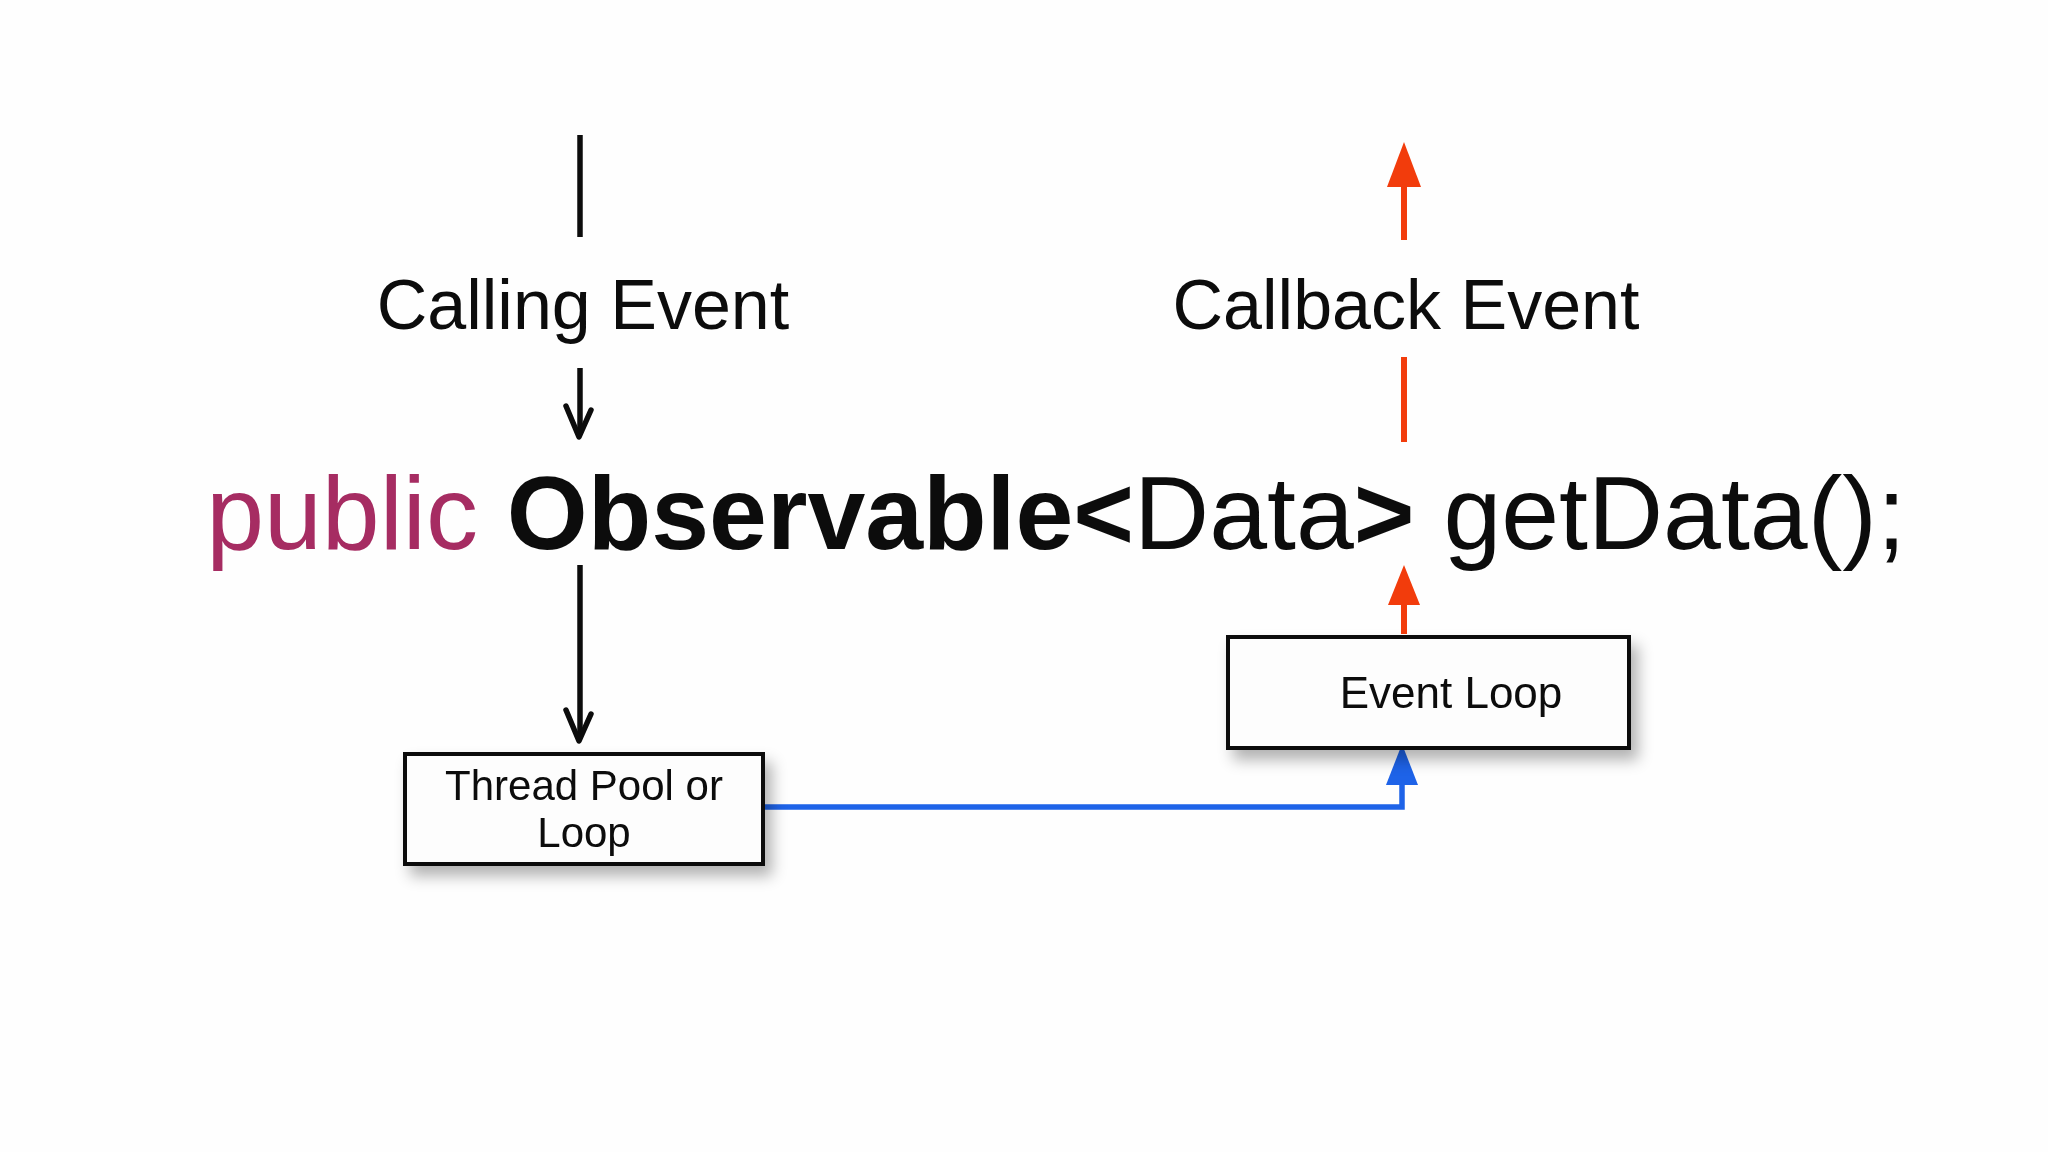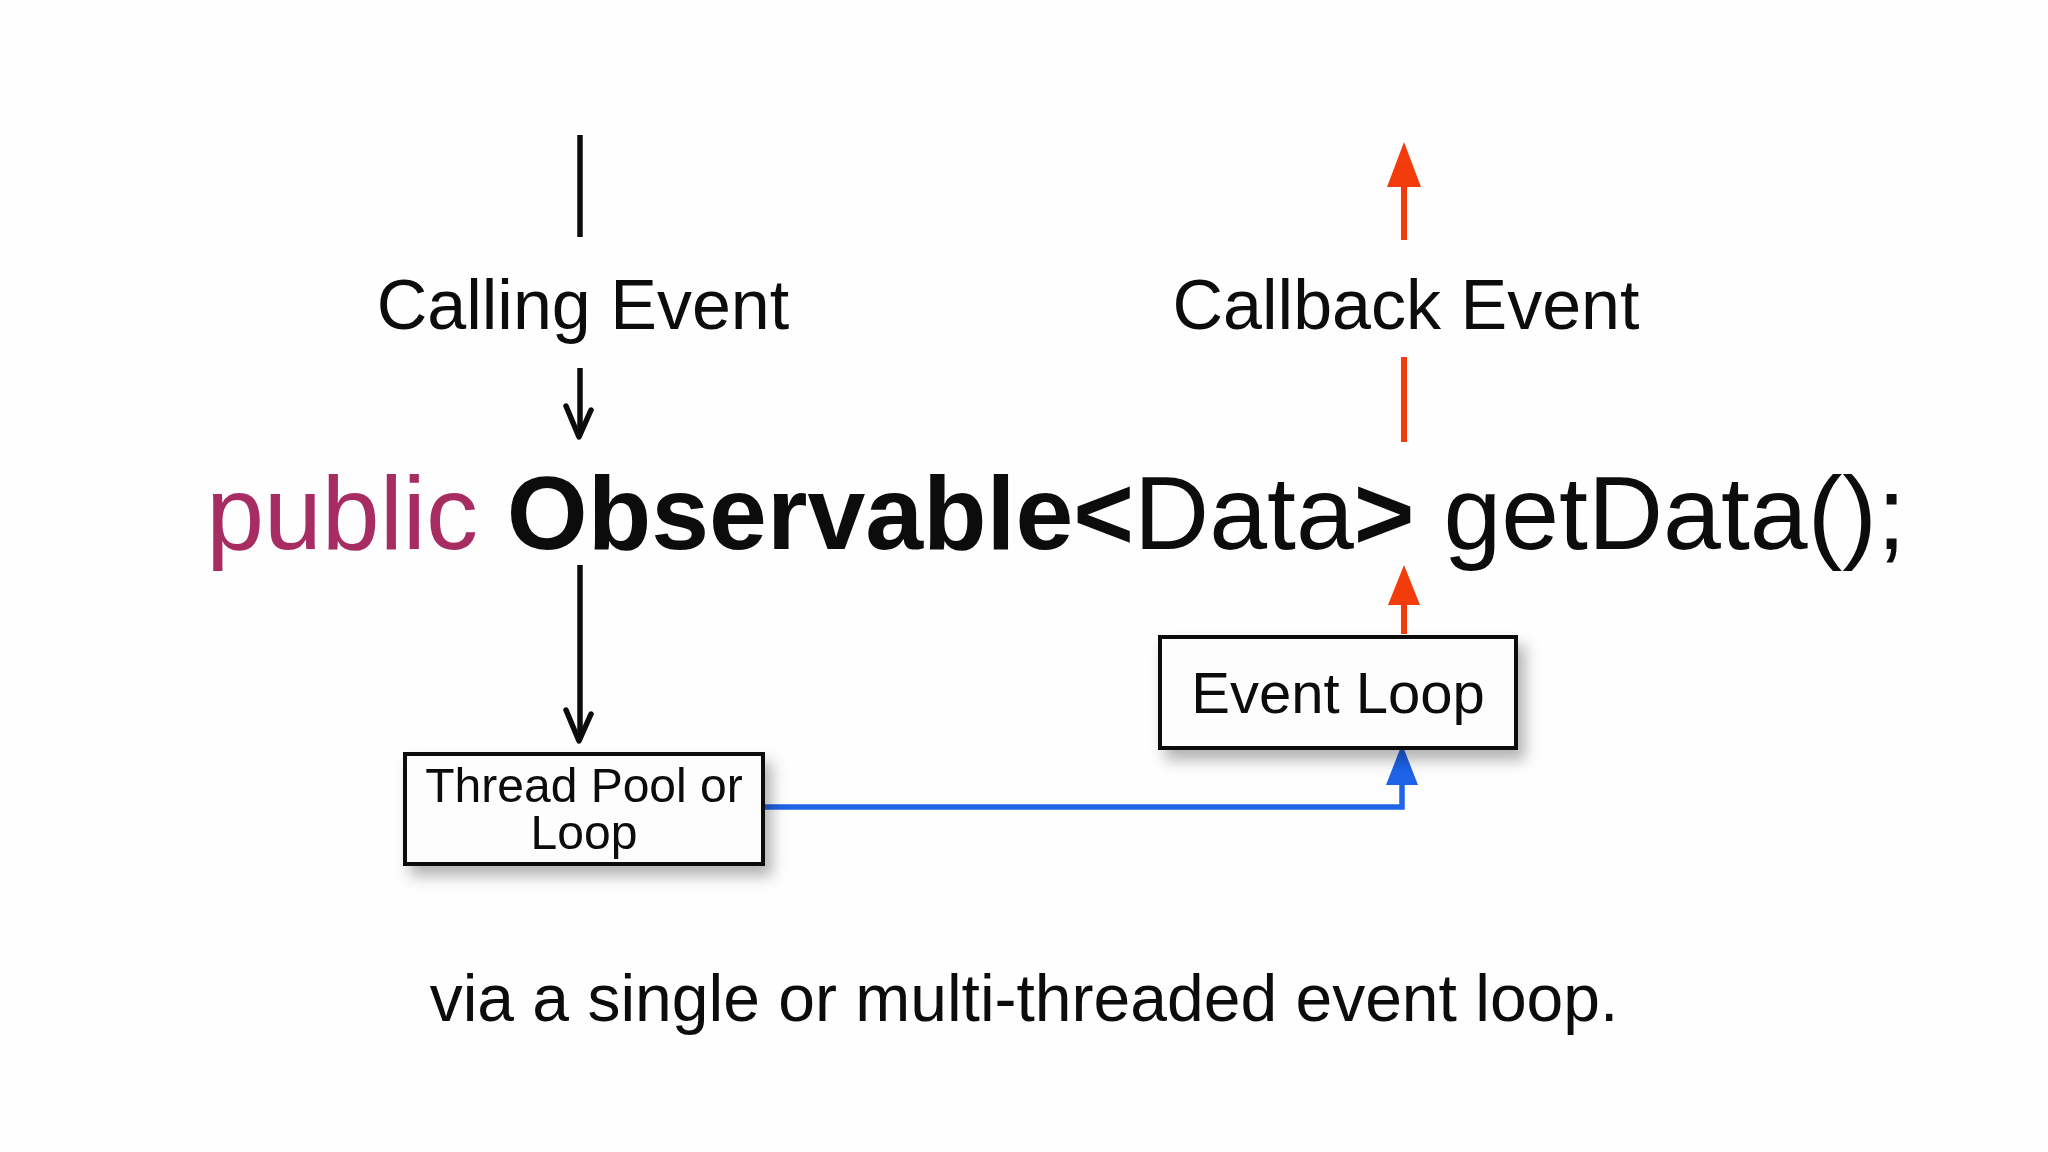--- a/index.html
+++ b/index.html
@@ -40,25 +40,25 @@
 
   .node-box{
     background:#fdfdfd;
     border:4px solid var(--ink,#0c0c0c);
     box-shadow:7px 10px 14px rgba(0,0,0,0.30);
     display:flex;flex-direction:column;align-items:center;justify-content:center;
     text-align:center;
   }
   .thread-pool-box{
     left:403px;top:752px;width:354px;height:106px;
-    font-size:48px;line-height:47px;
+    font-size:42px;line-height:47px;
   }
   .event-loop-box{
-    left:1158px;top:635px;width:352px;height:107px;
-    font-size:58px;line-height:48px;
+    left:1226px;top:635px;width:352px;height:107px;
+    font-size:44px;line-height:48px;padding-left:45px;
   }
 
   .caption{
     left:0;top:952px;width:2048px;
     text-align:center;
     font-size:66px;line-height:93px;
   }
 </style>
 </head>
 <body>
@@ -110,16 +110,15 @@
   <div class="abs node-box thread-pool-box">
     <div>Thread Pool or</div>
     <div>Loop</div>
   </div>
 
   <div class="abs node-box event-loop-box">
     <div>Event Loop</div>
   </div>
 
   <div class="abs caption">
-    <div>via a single or multi-threaded event loop.</div>
   </div>
 
 </div>
 
 </body></html>

